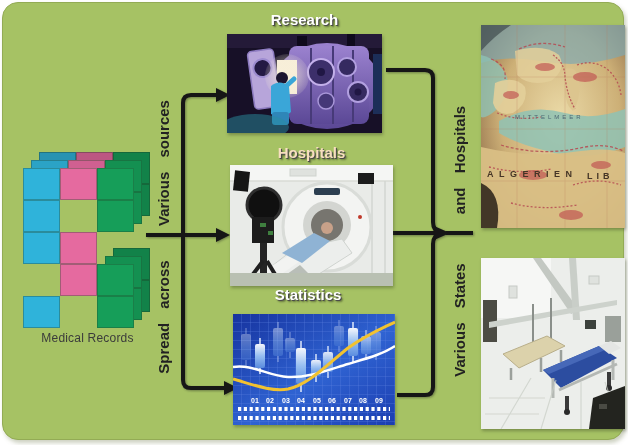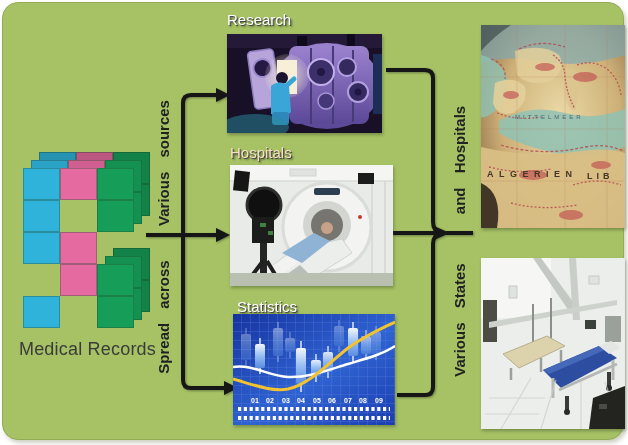--- a/index.html
+++ b/index.html
@@ -13,30 +13,30 @@
     background:#a6c264;
     border:1px solid #93ab55;
     border-radius:16px;
     box-shadow:2px 3px 4px rgba(110,120,75,.35);
   }
   .tile{
     position:absolute;
     box-shadow:inset 0 0 0 1px rgba(35,70,40,.35);
   }
   .mosaic-label{
-    position:absolute;left:10px;top:339px;width:155px;
-    text-align:center;font-size:18px;color:#3b3b3b;letter-spacing:.2px;
+    position:absolute;left:10px;top:331px;width:155px;
+    text-align:center;font-size:12px;color:#3b3b3b;letter-spacing:.2px;
   }
   .vlabel{
     position:absolute;height:22px;display:flex;align-items:center;justify-content:center;
     font-size:15px;font-weight:bold;color:#222;word-spacing:10px;white-space:nowrap;
     transform:rotate(-90deg);
   }
   .imgtitle{
-    position:absolute;font-size:15px;font-weight:normal;color:#fff;
+    position:absolute;text-align:center;font-size:15px;font-weight:bold;color:#fff;
     text-shadow:1px 1px 0 #4a4a4a, 2px 2px 2px rgba(0,0,0,.45);
   }
   .imgtitle.warm{color:#f7debf;}
   .photo{
     position:absolute;display:block;
     box-shadow:1px 2px 3px rgba(55,65,35,.4);
   }
   .connectors{
     position:absolute;left:0;top:0;pointer-events:none;
     filter:drop-shadow(1px 1.5px 1px rgba(25,25,25,.4));
@@ -168,21 +168,21 @@
     <circle cx="34" cy="40" r="17" fill="none" stroke="#2e2e2e" stroke-width="3"></circle>
     <rect x="22" y="52" width="22" height="26" fill="#1c1c1c"></rect>
     <rect x="30" y="58" width="6" height="4" fill="#3f7f3f"></rect>
     <rect x="38" y="66" width="5" height="4" fill="#3f7f3f"></rect>
     <rect x="30" y="78" width="7" height="43" fill="#242424"></rect>
     <path d="M33 96 L14 121 M37 96 L52 121" stroke="#202020" stroke-width="4"></path>
   </g>
   <rect y="108" width="163" height="13" fill="#b9c0b2"></rect>
 </svg>
 
-<div class="imgtitle" style="left:237px;top:286px;width:162px;margin-top:12px;">Statistics</div>
+<div class="imgtitle" style="left:227px;top:286px;width:162px;">Statistics</div>
 <svg class="photo" style="left:233px;top:314px;" width="162" height="111" viewBox="0 0 162 111">
   <defs>
     <linearGradient id="statBg" x1="0" y1="0" x2="1" y2="1">
       <stop offset="0" stop-color="#16339f"></stop>
         <stop offset=".55" stop-color="#2f63d2"></stop>
         <stop offset="1" stop-color="#1b3db0"></stop>
     </linearGradient>
     <linearGradient id="candle" x1="0" y1="0" x2="0" y2="1">
       <stop offset="0" stop-color="#ffffff"></stop>
         <stop offset=".5" stop-color="#9cc4f4"></stop>

